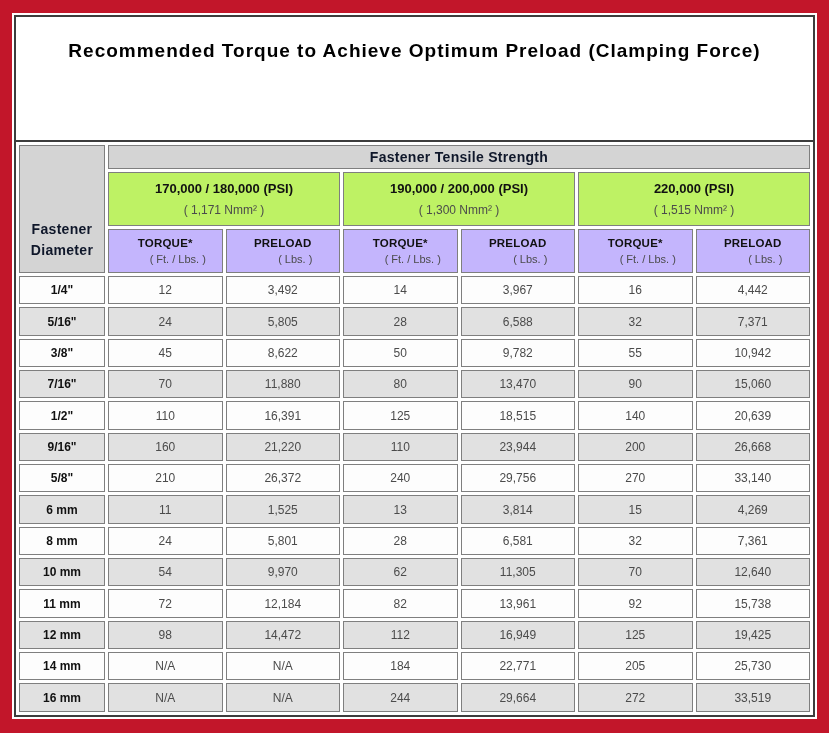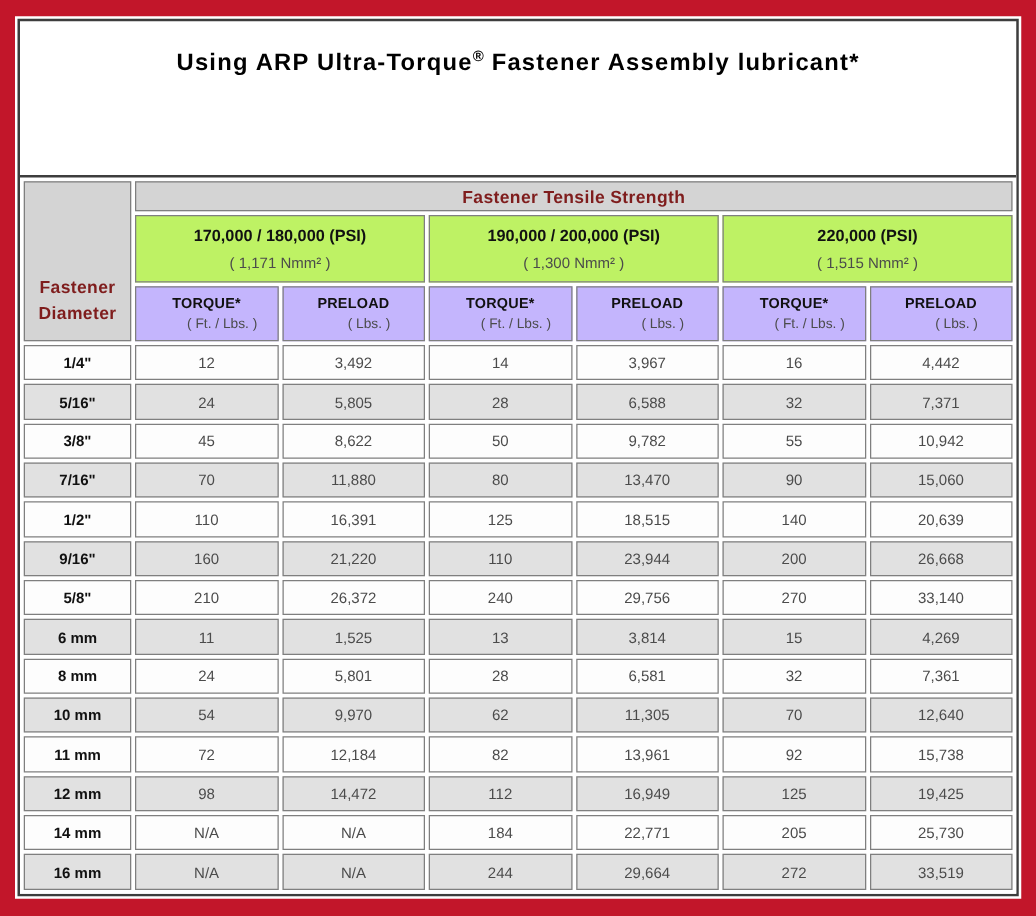--- a/index.html
+++ b/index.html
@@ -65,21 +65,21 @@
     vertical-align: middle;
     overflow: hidden;
   }
 
   
   tr.r-tensile th {
     height: 24px;
     background: #d4d4d4;
     font-size: 14px;
     font-weight: bold;
-    color: #7f1d1d;
+    color: #0f172a;
     letter-spacing: 0.3px;
   }
   th.corner-cell {
     background: #d4d4d4;
     vertical-align: bottom;
     padding-bottom: 12px;
     font-size: 13.5px;
     font-weight: bold;
     color: #000000;
     line-height: 1.45;
@@ -132,21 +132,21 @@
     background: #fdfdfd;
   }
   tbody tr.alt th, tbody tr.alt td { background: #e1e1e1; }
 </style>
 </head>
 <body>
 
 <div class="sheet">
 
   <div class="title-block">
-    <div class="title-line"><span>Using ARP Ultra-Torque</span><sup>®</sup><span> Fastener Assembly lubricant*</span></div>
+    <div class="title-line">Recommended Torque to Achieve Optimum Preload (Clamping Force)</div>
   </div>
 
   <div class="table-wrap">
     <table>
       <colgroup>
         <col class="c-diameter">
         <col>
           <col>
           <col>
           <col>

